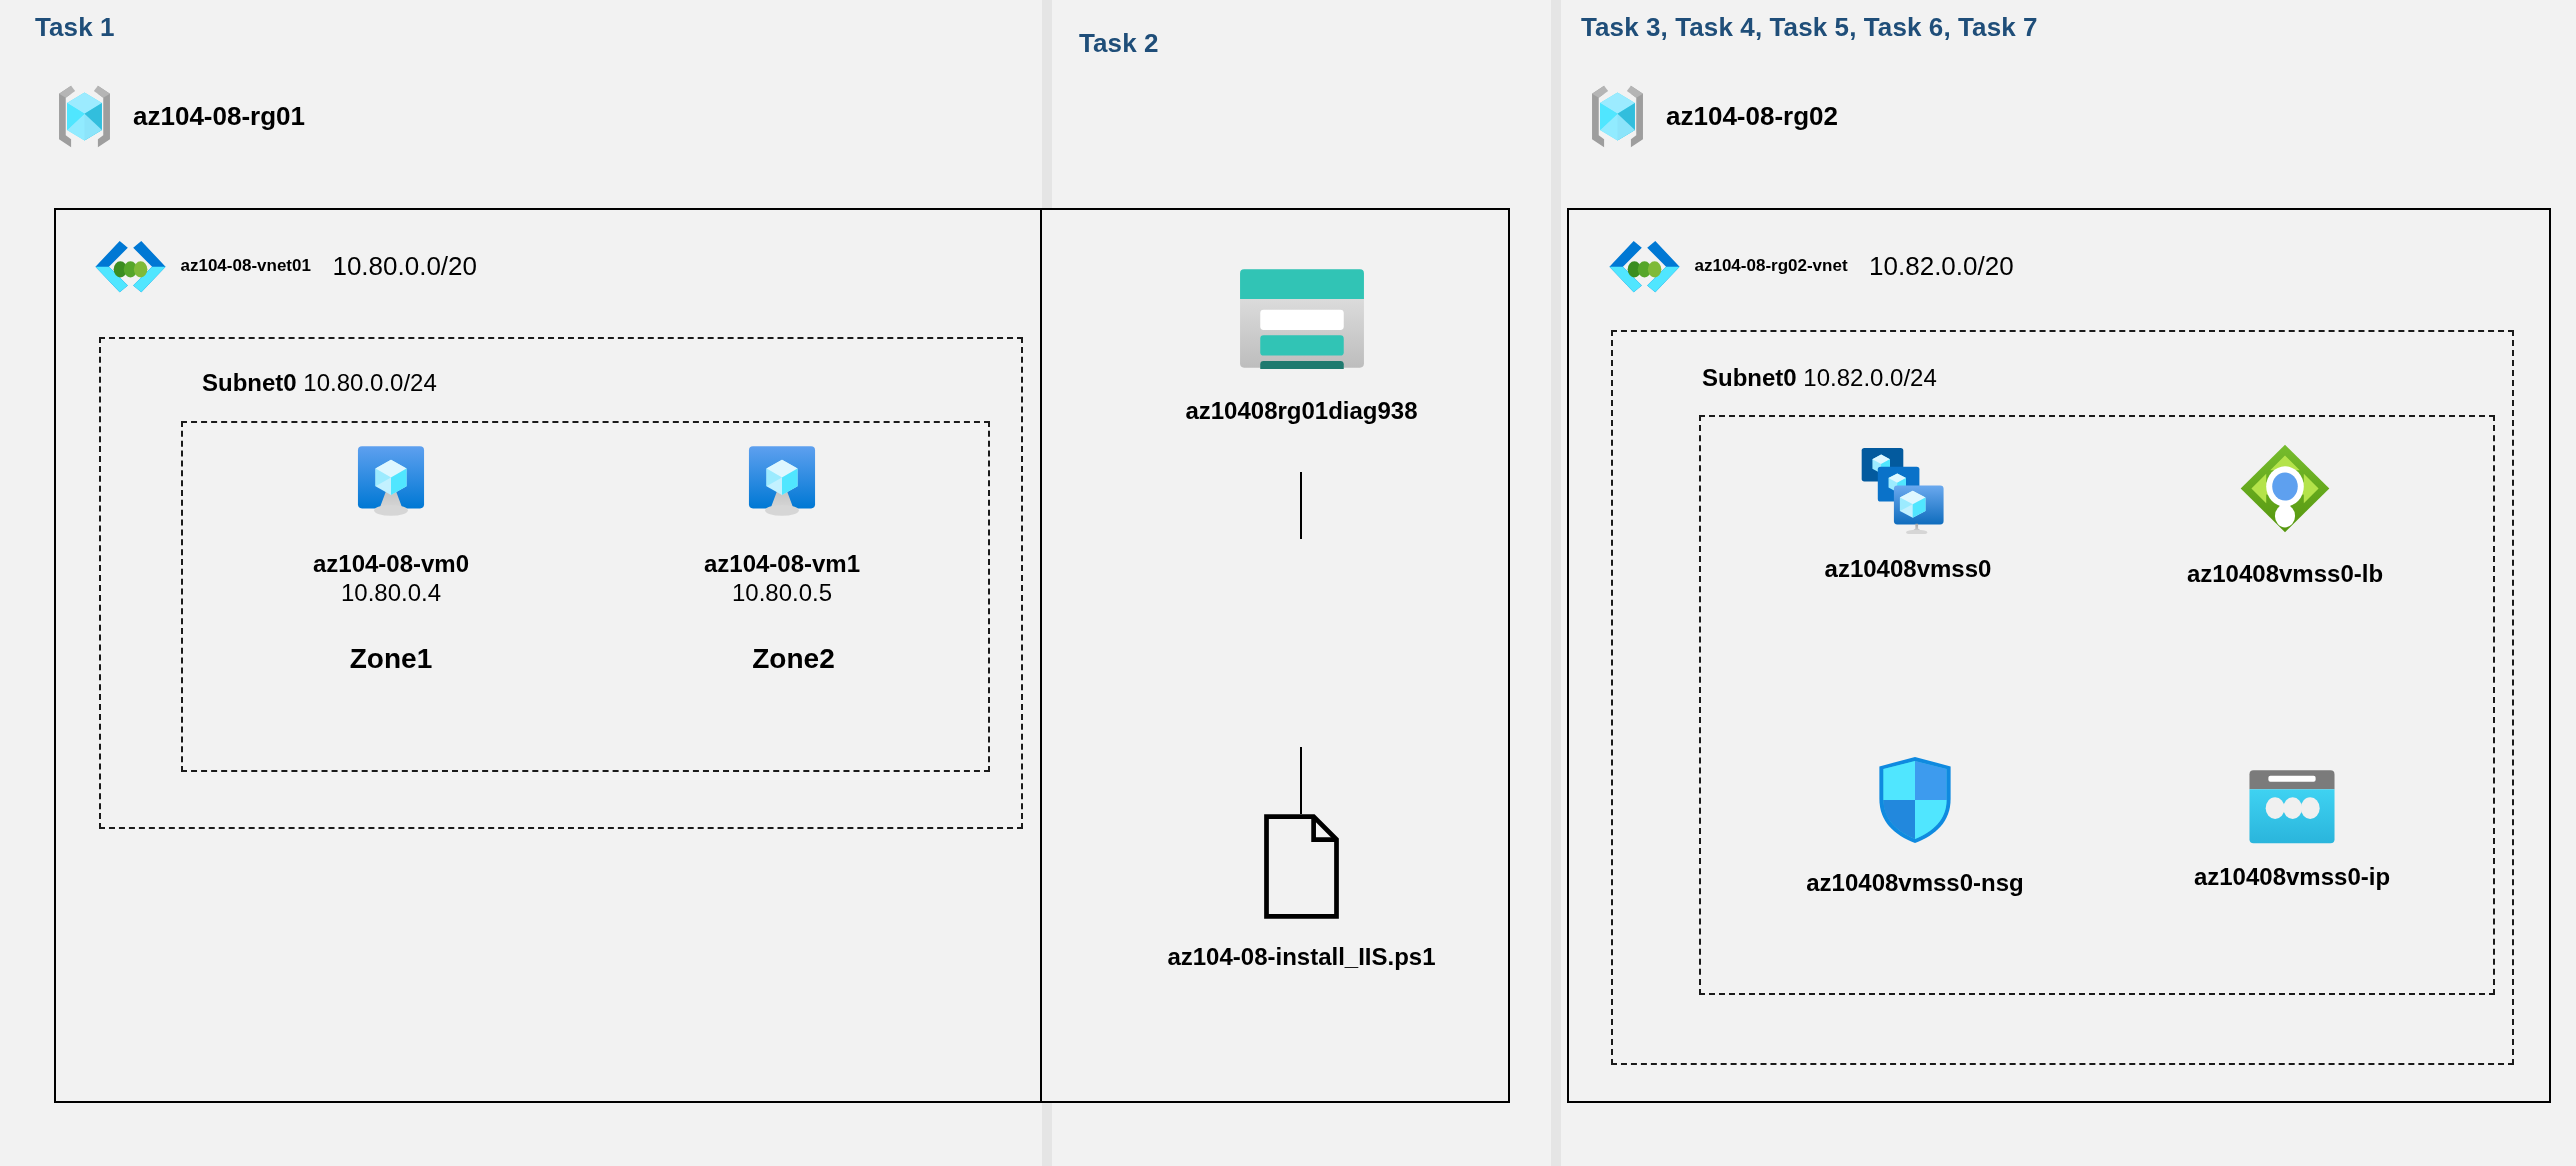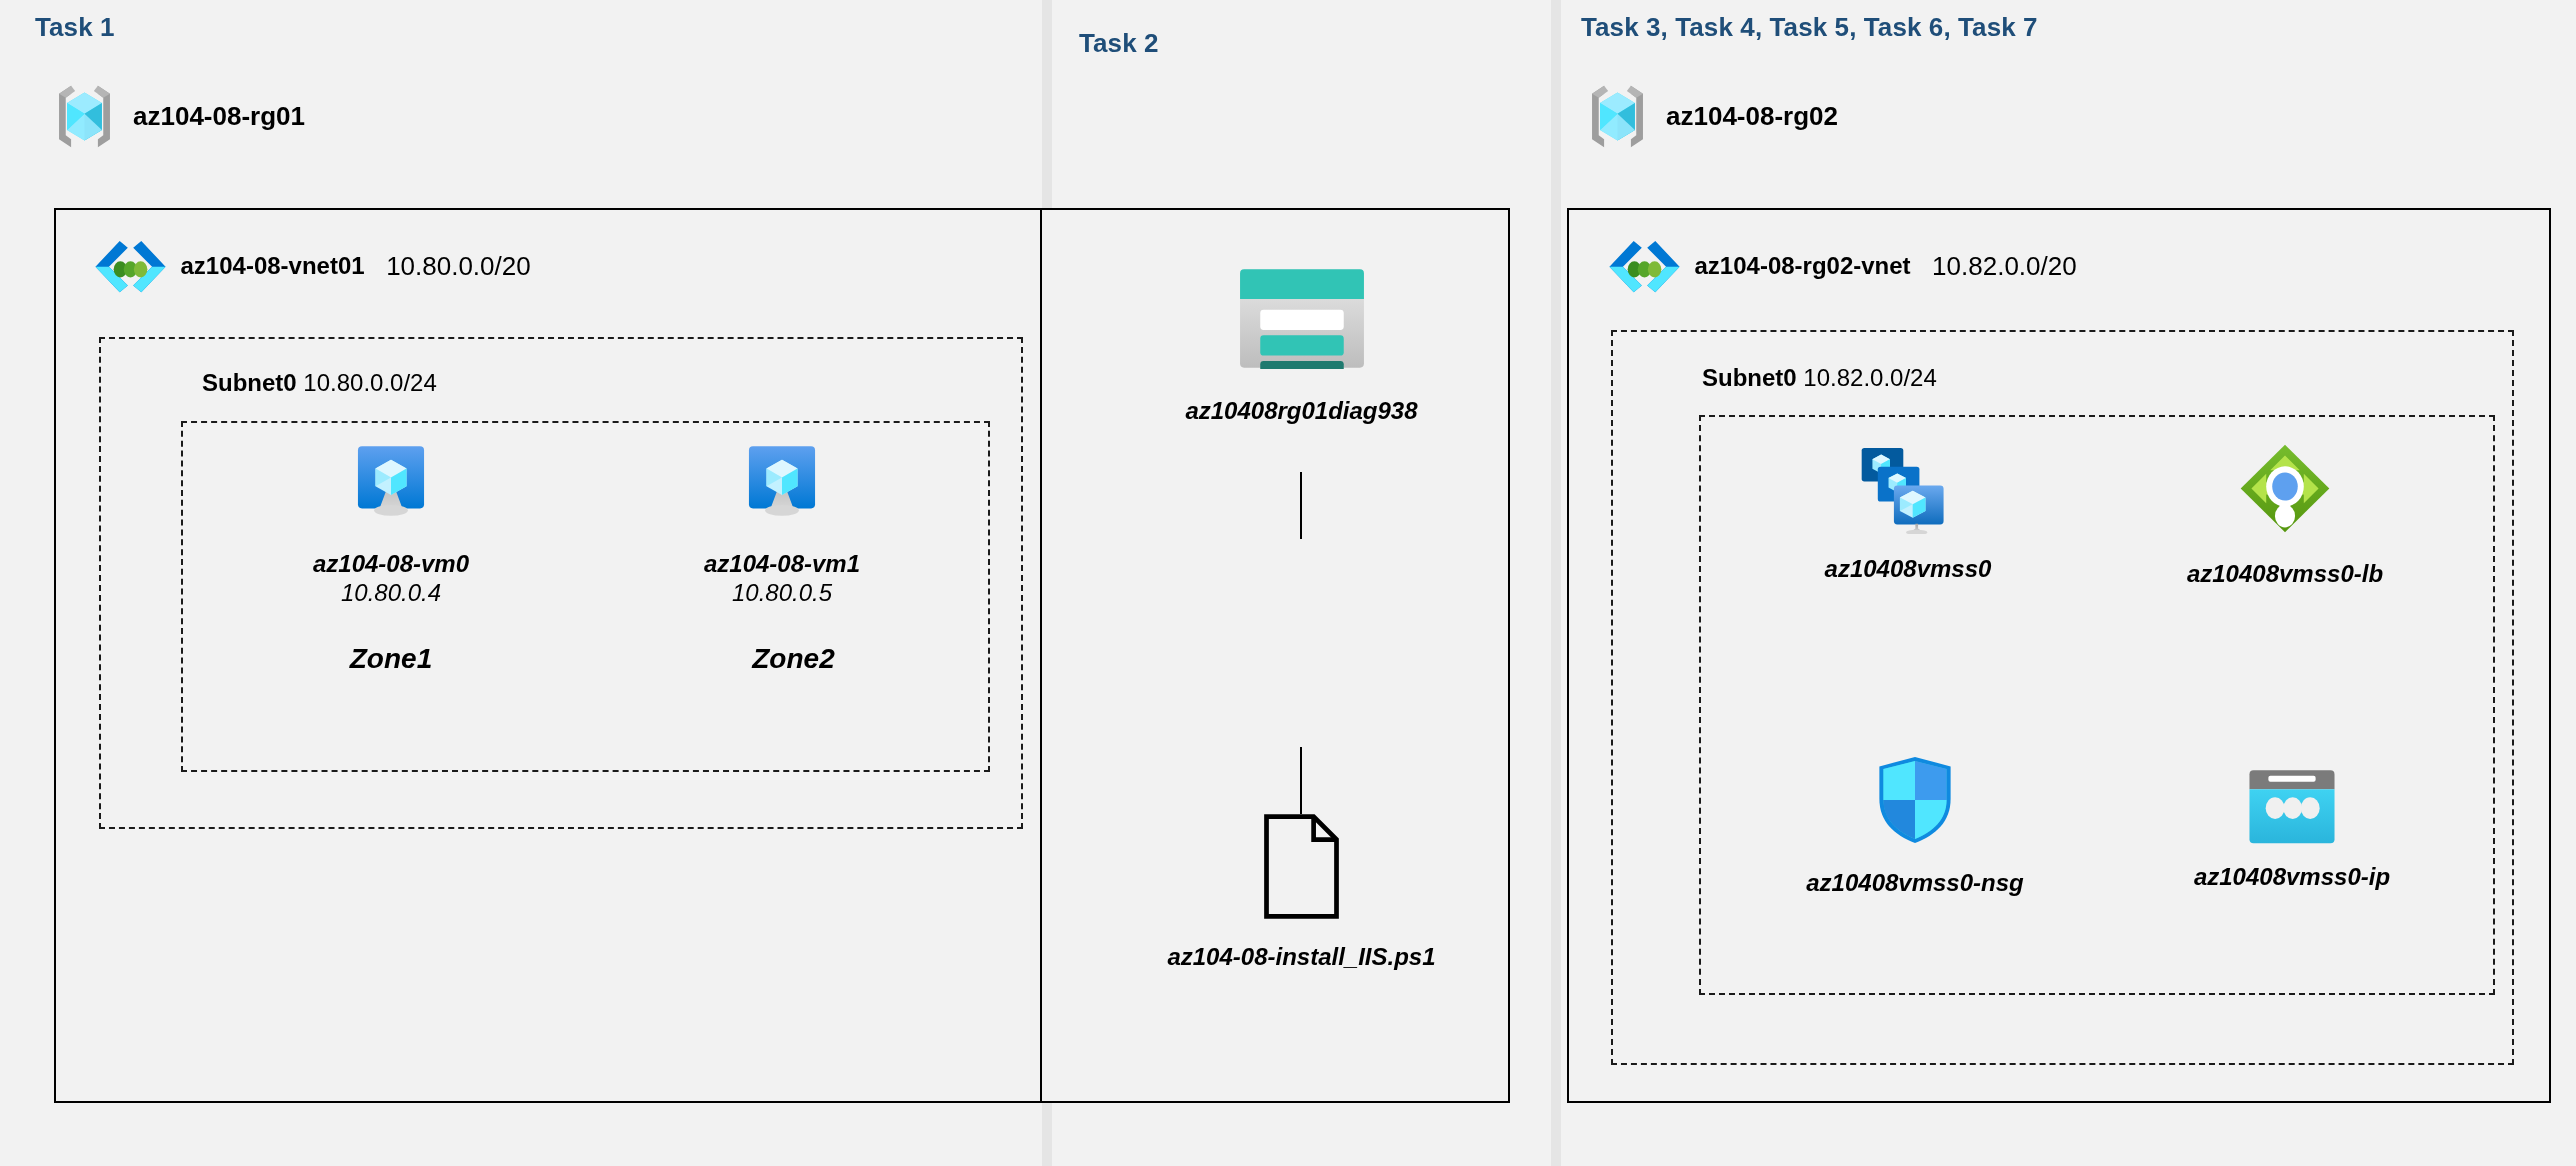--- a/index.html
+++ b/index.html
@@ -9,28 +9,28 @@
   .panel{position:absolute;background:#f2f2f2;}
   .task-title{position:absolute;color:#1f4e79;font-weight:bold;font-size:26px;letter-spacing:0.1px;white-space:nowrap;}
 
   .solidbox{position:absolute;border:2px solid #000;background:#f2f2f2;box-sizing:border-box;}
   .dashbox{position:absolute;border:2px dashed #1a1a1a;background:transparent;box-sizing:border-box;}
 
   .rg-row{position:absolute;display:flex;align-items:center;gap:15px;}
   .rg-name{font-size:26px;font-weight:bold;color:#000;white-space:nowrap;}
 
   .vnet-row{position:absolute;display:flex;align-items:center;gap:13.5px;}
-  .vnet-name{font-size:24px;font-weight:bold;color:#000;white-space:nowrap;}
+  .vnet-name{font-size:17px;font-weight:bold;color:#000;white-space:nowrap;}
   .vnet-cidr{font-size:26px;font-weight:normal;color:#000;white-space:nowrap;margin-left:8px;}
 
   .subnet-label{position:absolute;font-size:24px;white-space:nowrap;}
   .subnet-label b{font-weight:bold;}
   .subnet-label span{font-weight:normal;}
 
-  .node{position:absolute;display:flex;flex-direction:column;align-items:center;font-style:italic;}
+  .node{position:absolute;display:flex;flex-direction:column;align-items:center;}
   .node-label{font-size:24px;font-weight:bold;color:#000;white-space:nowrap;text-align:center;line-height:1.22;}
   .node-sub{font-size:24px;font-weight:normal;color:#000;white-space:nowrap;text-align:center;line-height:1.22;}
   .node-zone{font-size:28px;font-weight:bold;color:#000;white-space:nowrap;text-align:center;}
 
   .connector{position:absolute;background:#000;width:2px;}
   .vsep{position:absolute;background:#000;width:2px;}
 
   svg{display:block;}
 </style>
 </head>

